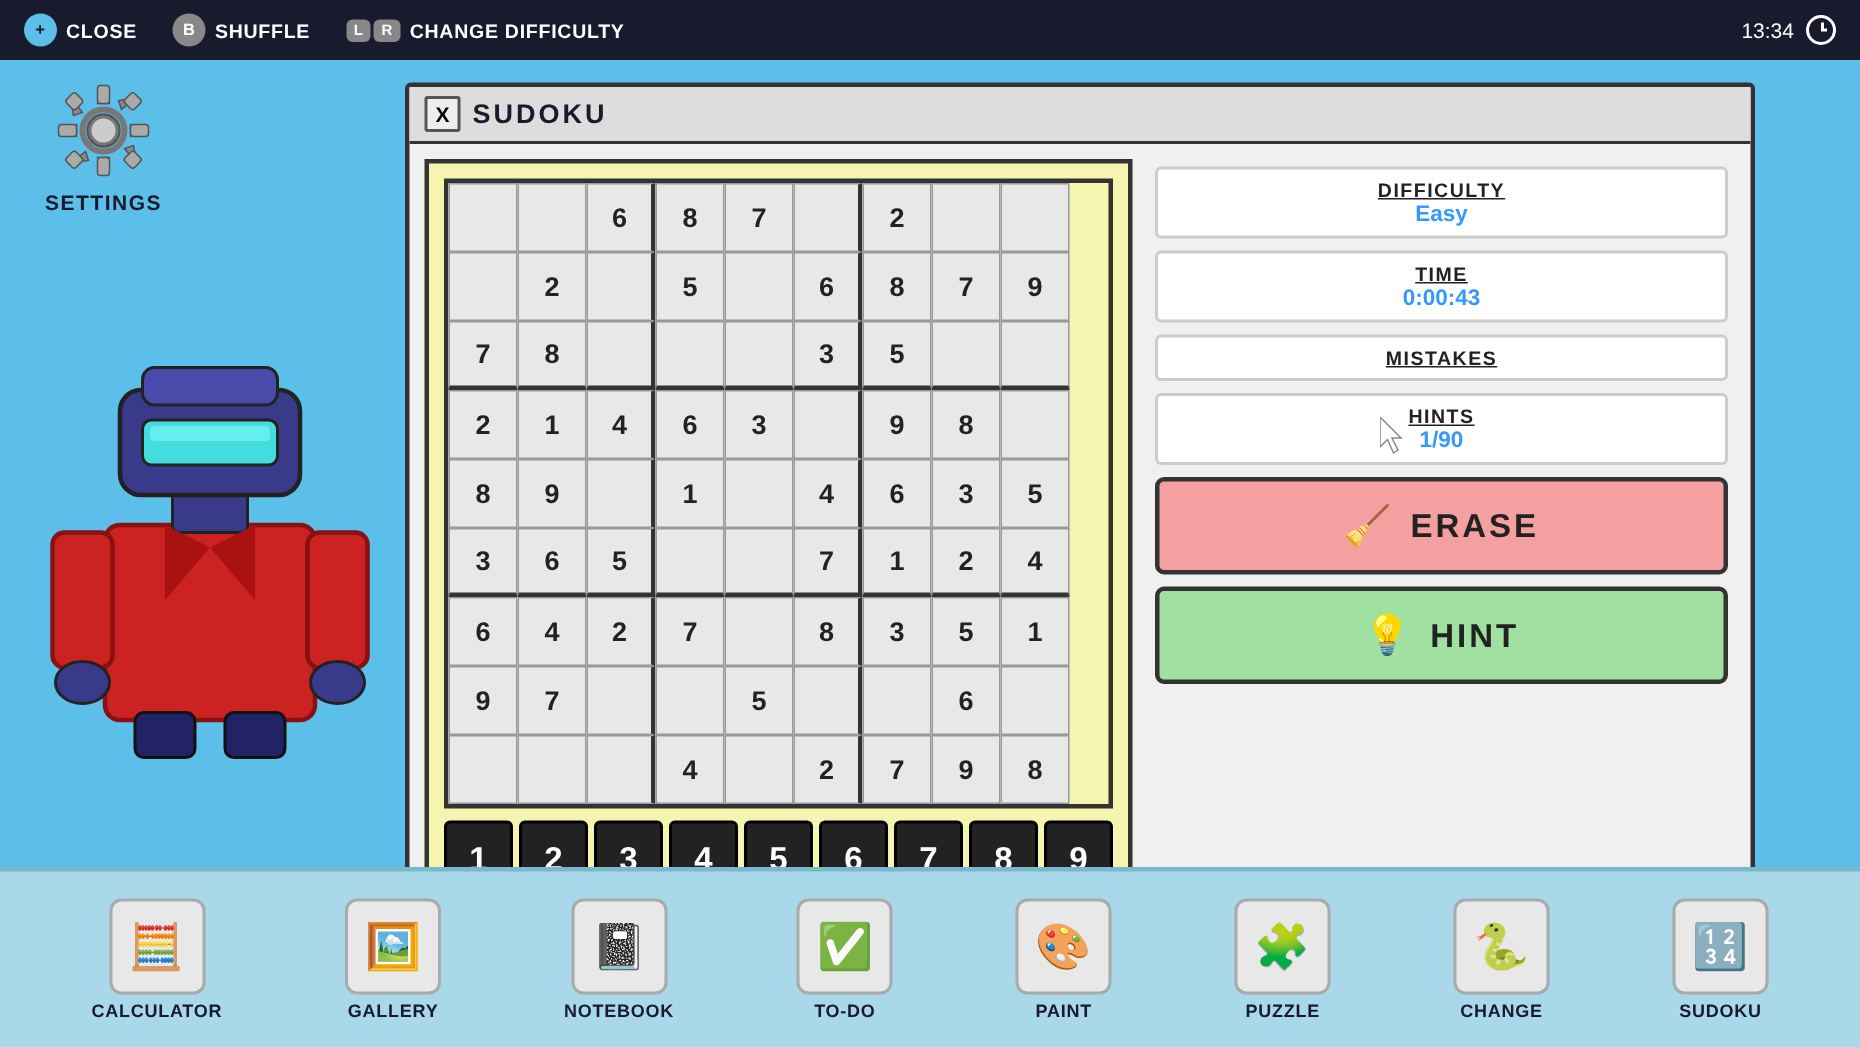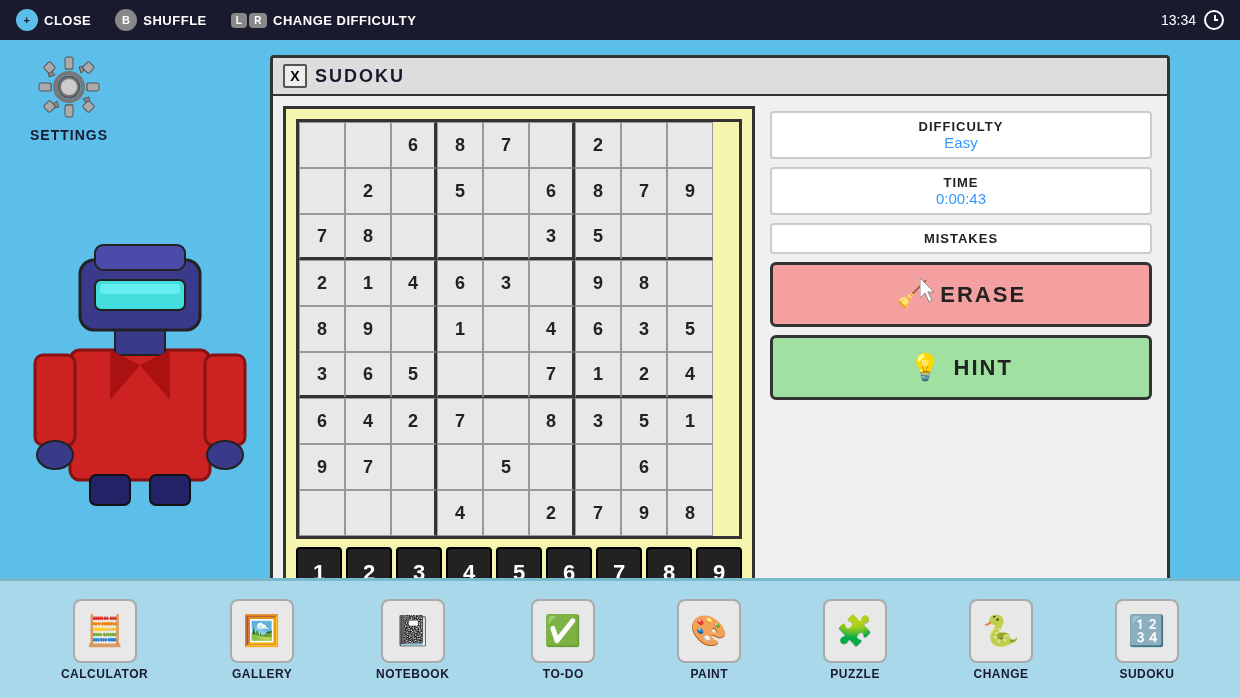--- a/index.html
+++ b/index.html
@@ -230,24 +230,25 @@
       border: 2px solid #ccc;
       border-radius: 4px;
       padding: 6px 12px;
       text-align: center;
     }
     .info-box-label {
       font-size: 13px;
       font-weight: 900;
       letter-spacing: 1px;
       color: #222;
+      text-decoration: underline;
     }
     .info-box-value {
       font-size: 15px;
-      font-weight: 400;
+      font-weight: 700;
       color: #3399ff;
     }
     .action-btn {
       display: flex;
       align-items: center;
       justify-content: center;
       gap: 10px;
       padding: 14px;
       border-radius: 6px;
       cursor: pointer;
@@ -469,20 +470,24 @@
         <div class="info-box-label">DIFFICULTY</div>
         <div class="info-box-value">Easy</div>
       </div>
       <div class="info-box">
         <div class="info-box-label">TIME</div>
         <div class="info-box-value">0:00:43</div>
       </div>
       <div class="info-box">
         <div class="info-box-label">MISTAKES</div>
       </div>
+      <div class="info-box">
+        <div class="info-box-label">HINTS</div>
+        <div class="info-box-value">1/90</div>
+      </div>
       <div class="action-btn erase-btn">
         <span class="action-btn-icon">🧹</span>
         <span>ERASE</span>
       </div>
       <div class="action-btn hint-btn">
         <span class="action-btn-icon">💡</span>
         <span>HINT</span>
       </div>
     </div>
   </div>

